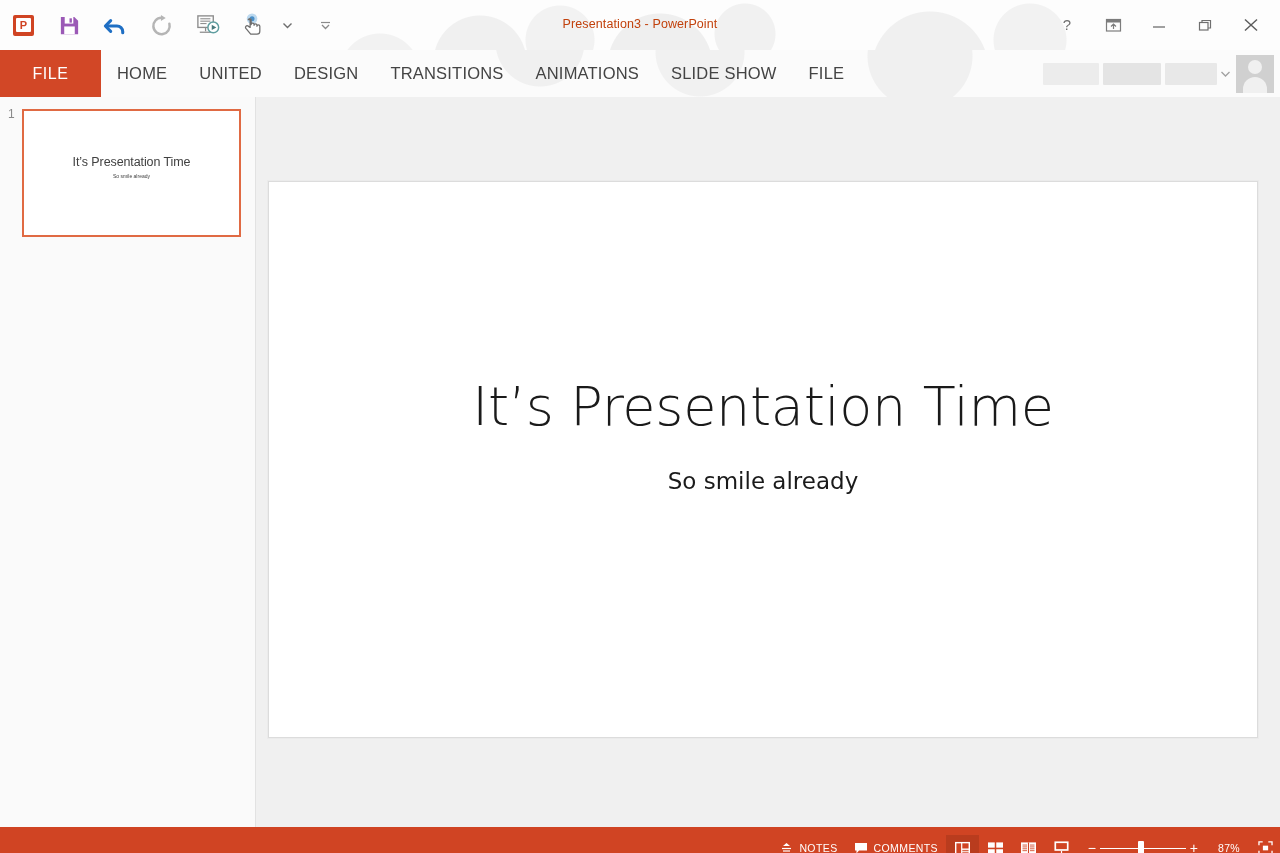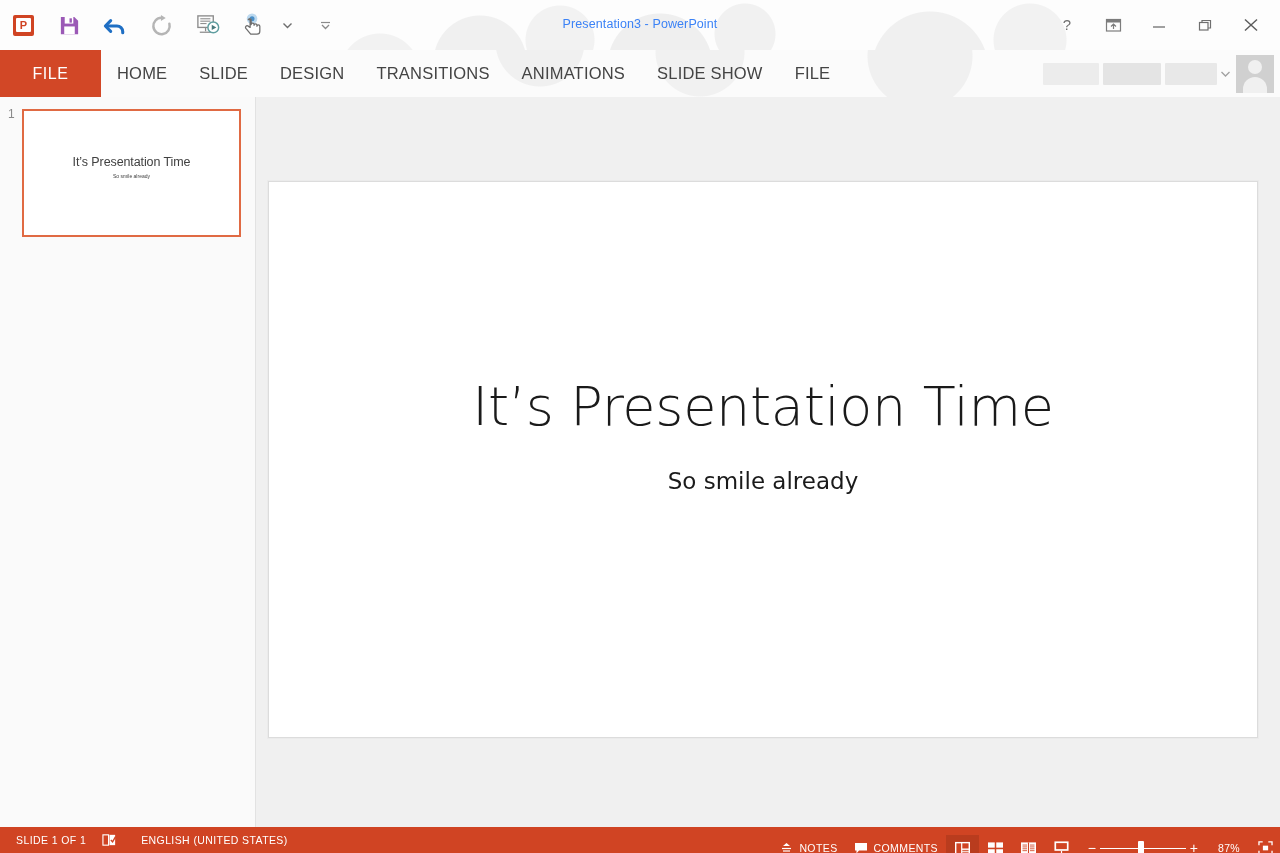--- a/index.html
+++ b/index.html
@@ -51,21 +51,21 @@
     font-size: 11px; font-weight: bold; line-height: 1; letter-spacing: -1px;
     font-family: "Liberation Sans", sans-serif;
   }
   .winbtns { position: absolute; right: 6px; top: 0; height: 50px; display: flex; align-items: center; }
   .winbtn {
     width: 46px; height: 40px; display: flex; align-items: center; justify-content: center;
     color: #7a7a7a;
   }
   .title-text {
     position: absolute; left: 0; right: 0; top: 17px; text-align: center;
-    font-size: 12.5px; color: #3b82f6; letter-spacing: .1px;
+    font-size: 12.5px; color: #c2410c; letter-spacing: .1px;
   }
 
   
   .ribbon {
     position: absolute; left: 0; top: 50px; width: 1280px; height: 47px;
     background: #fbfbfb;
     overflow: hidden;
   }
   .ribbon-texture {
     position: absolute; inset: 0;
@@ -301,21 +301,21 @@
       </div>
     </div>
   </div>
 
   <div class="ribbon">
     <div class="ribbon-texture"></div>
 
     <div class="tabs">
       <div class="tab file">FILE</div>
       <div class="tab">HOME</div>
-      <div class="tab">SLIDE</div>
+      <div class="tab">UNITED</div>
       <div class="tab">DESIGN</div>
       <div class="tab">TRANSITIONS</div>
       <div class="tab">ANIMATIONS</div>
       <div class="tab">SLIDE SHOW</div>
       <div class="tab">FILE</div>
     </div>
 
     <div class="ribbon-right">
       <div class="redact a"></div>
       <div class="redact b"></div>
@@ -343,31 +343,20 @@
 
     <div class="canvas">
       <div class="slide">
         <div class="slide-title">It’s Presentation Time</div>
         <div class="slide-sub">So smile already</div>
       </div>
     </div>
   </div>
 
   <div class="statusbar">
-    <div class="sb-left">
-      <div class="sb-item">SLIDE 1 OF 1</div>
-      <div class="sb-item">
-        <svg width="15" height="14" viewBox="0 0 16 14">
-          <rect x="1" y="1.5" width="6" height="11" fill="none" stroke="#ffffff" stroke-width="1.2"></rect>
-          <rect x="8" y="1.5" width="6" height="11" fill="#ffffff"></rect>
-          <path d="M9.5 7 L11.3 9 L14.5 3.5" fill="none" stroke="#d04423" stroke-width="1.5"></path>
-        </svg>
-      </div>
-      <div class="sb-item sb-lang">ENGLISH (UNITED STATES)</div>
-    </div>
 
     <div class="sb-right">
       <div class="sb-item">
         <span style="margin-right:6px;display:inline-flex">
           <svg width="13" height="12" viewBox="0 0 13 12">
             <path d="M6.5 1 L3 4 H10 Z" fill="#ffffff"></path>
             <line x1="2" y1="6.5" x2="11" y2="6.5" stroke="#ffffff" stroke-width="1.2"></line>
             <line x1="3" y1="9" x2="10" y2="9" stroke="#ffffff" stroke-width="1.2"></line>
           </svg>
         </span>

